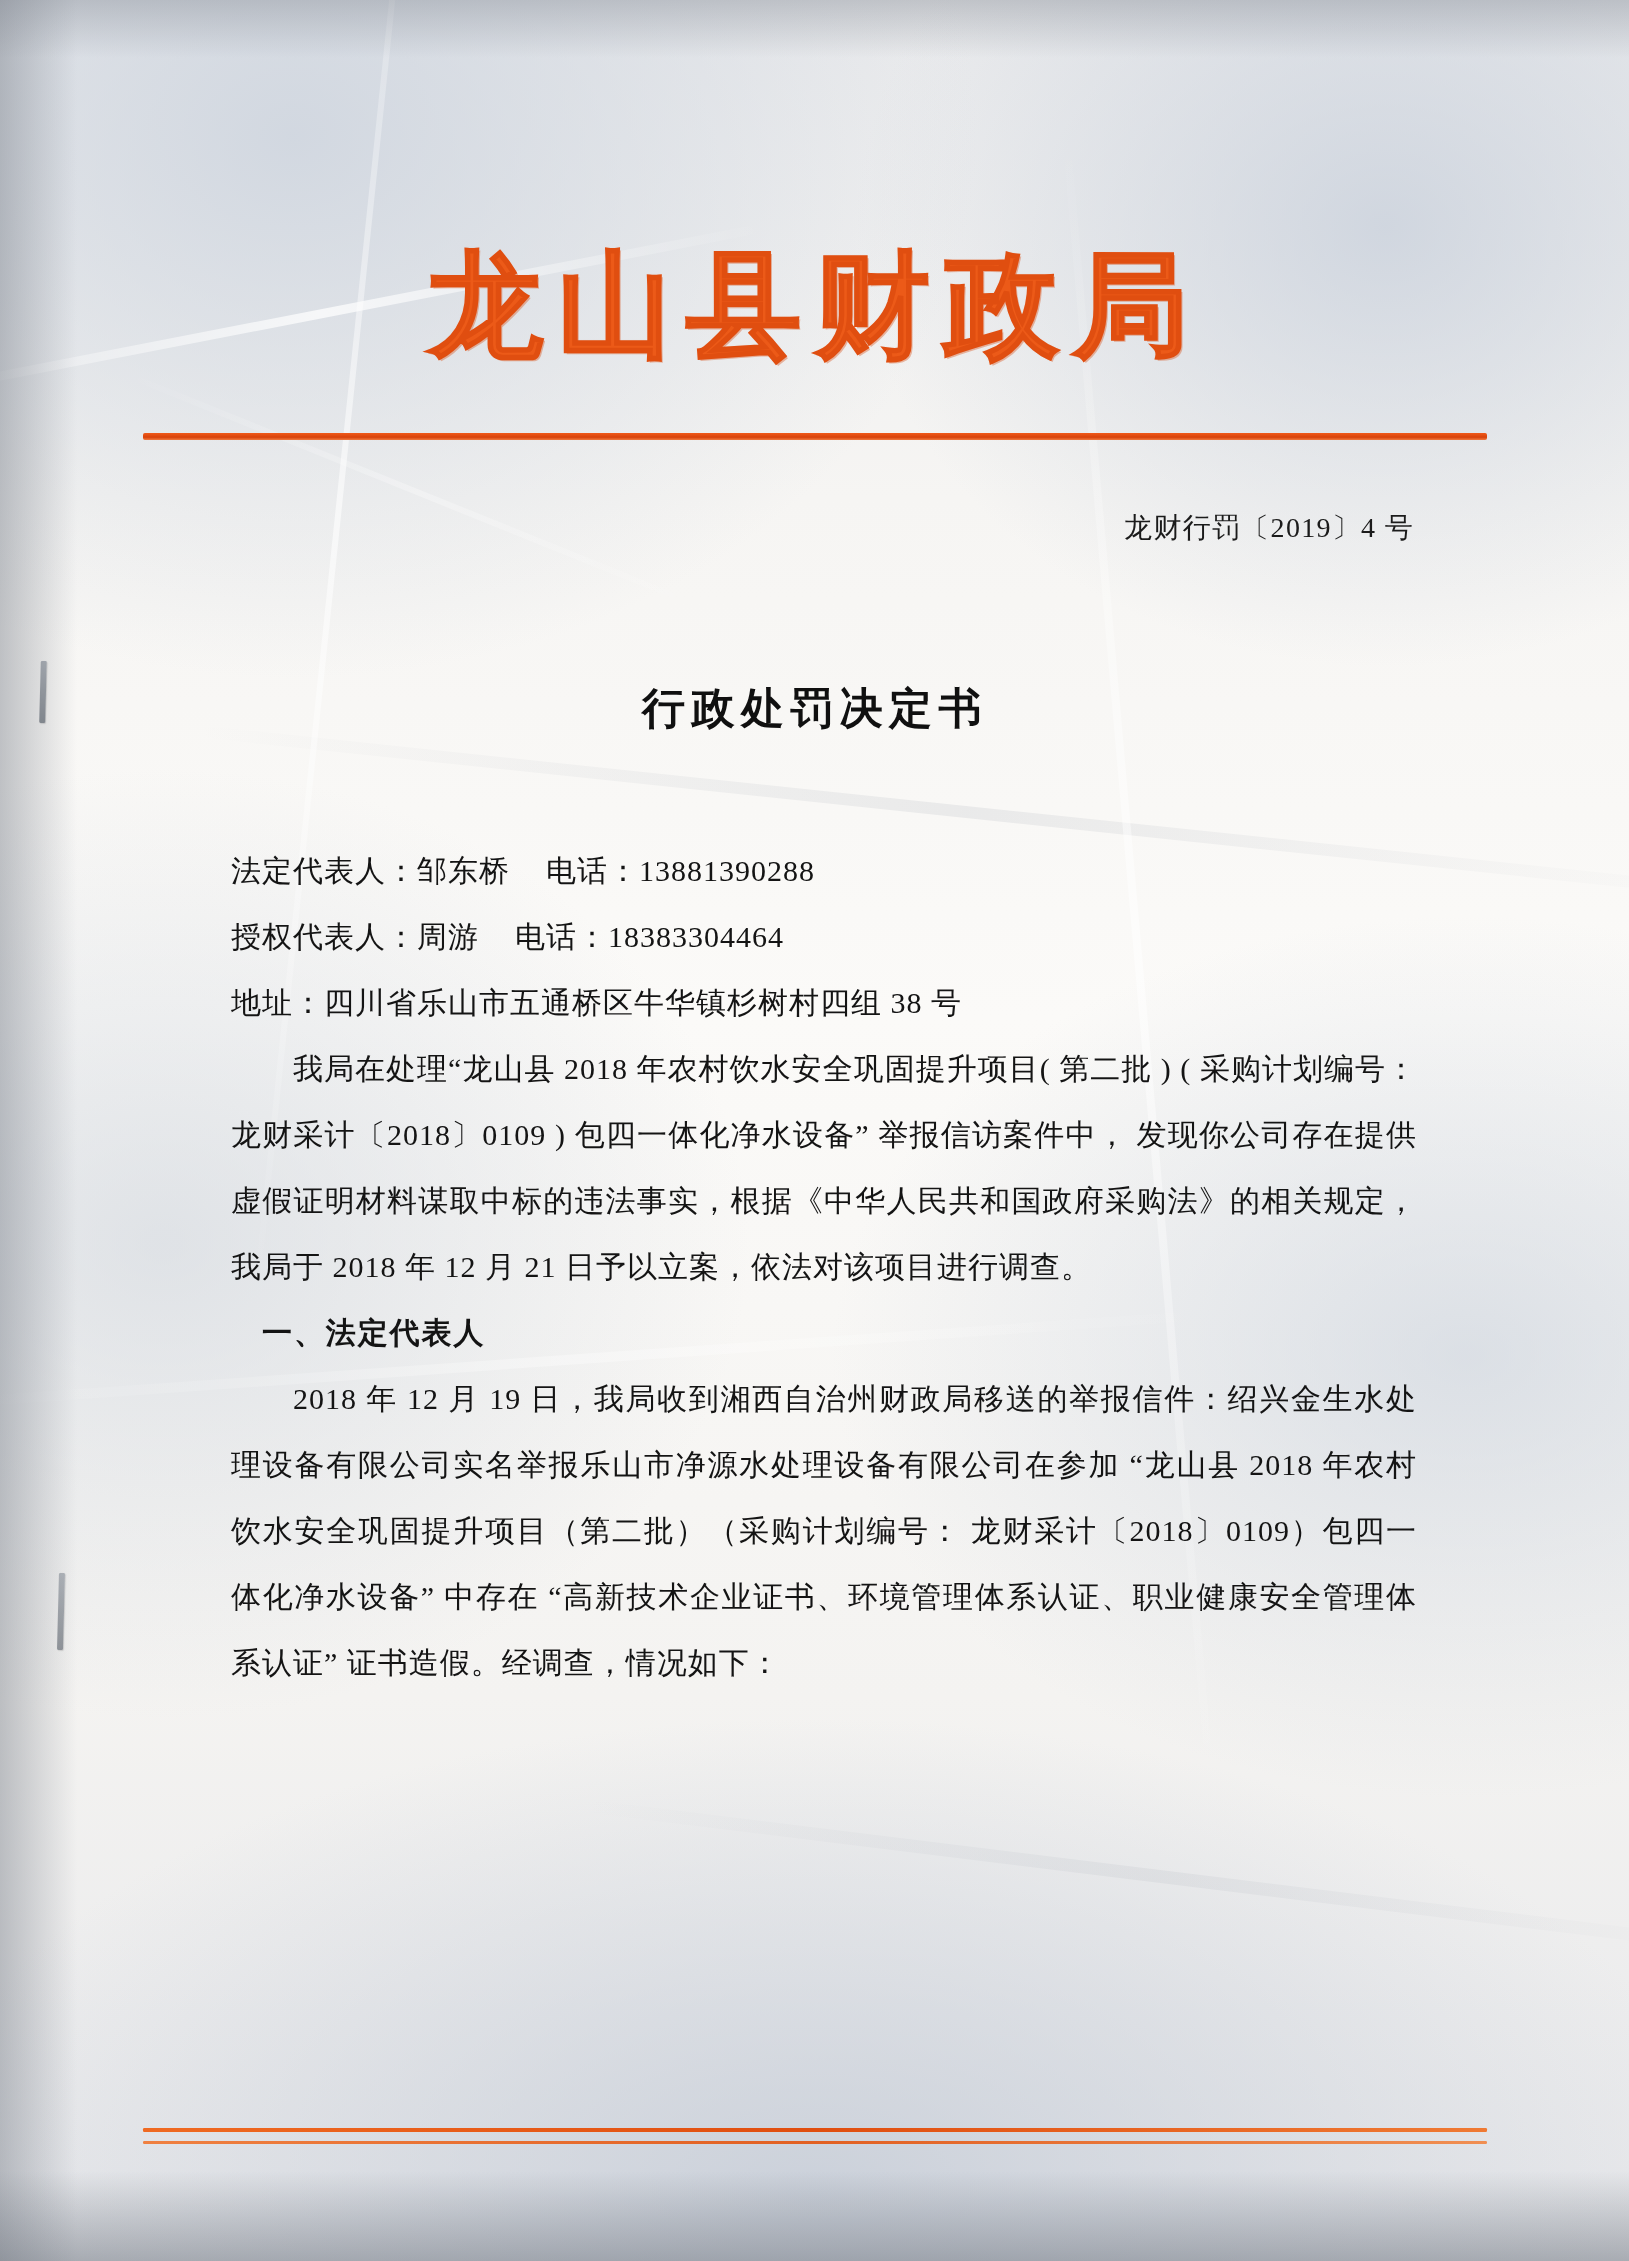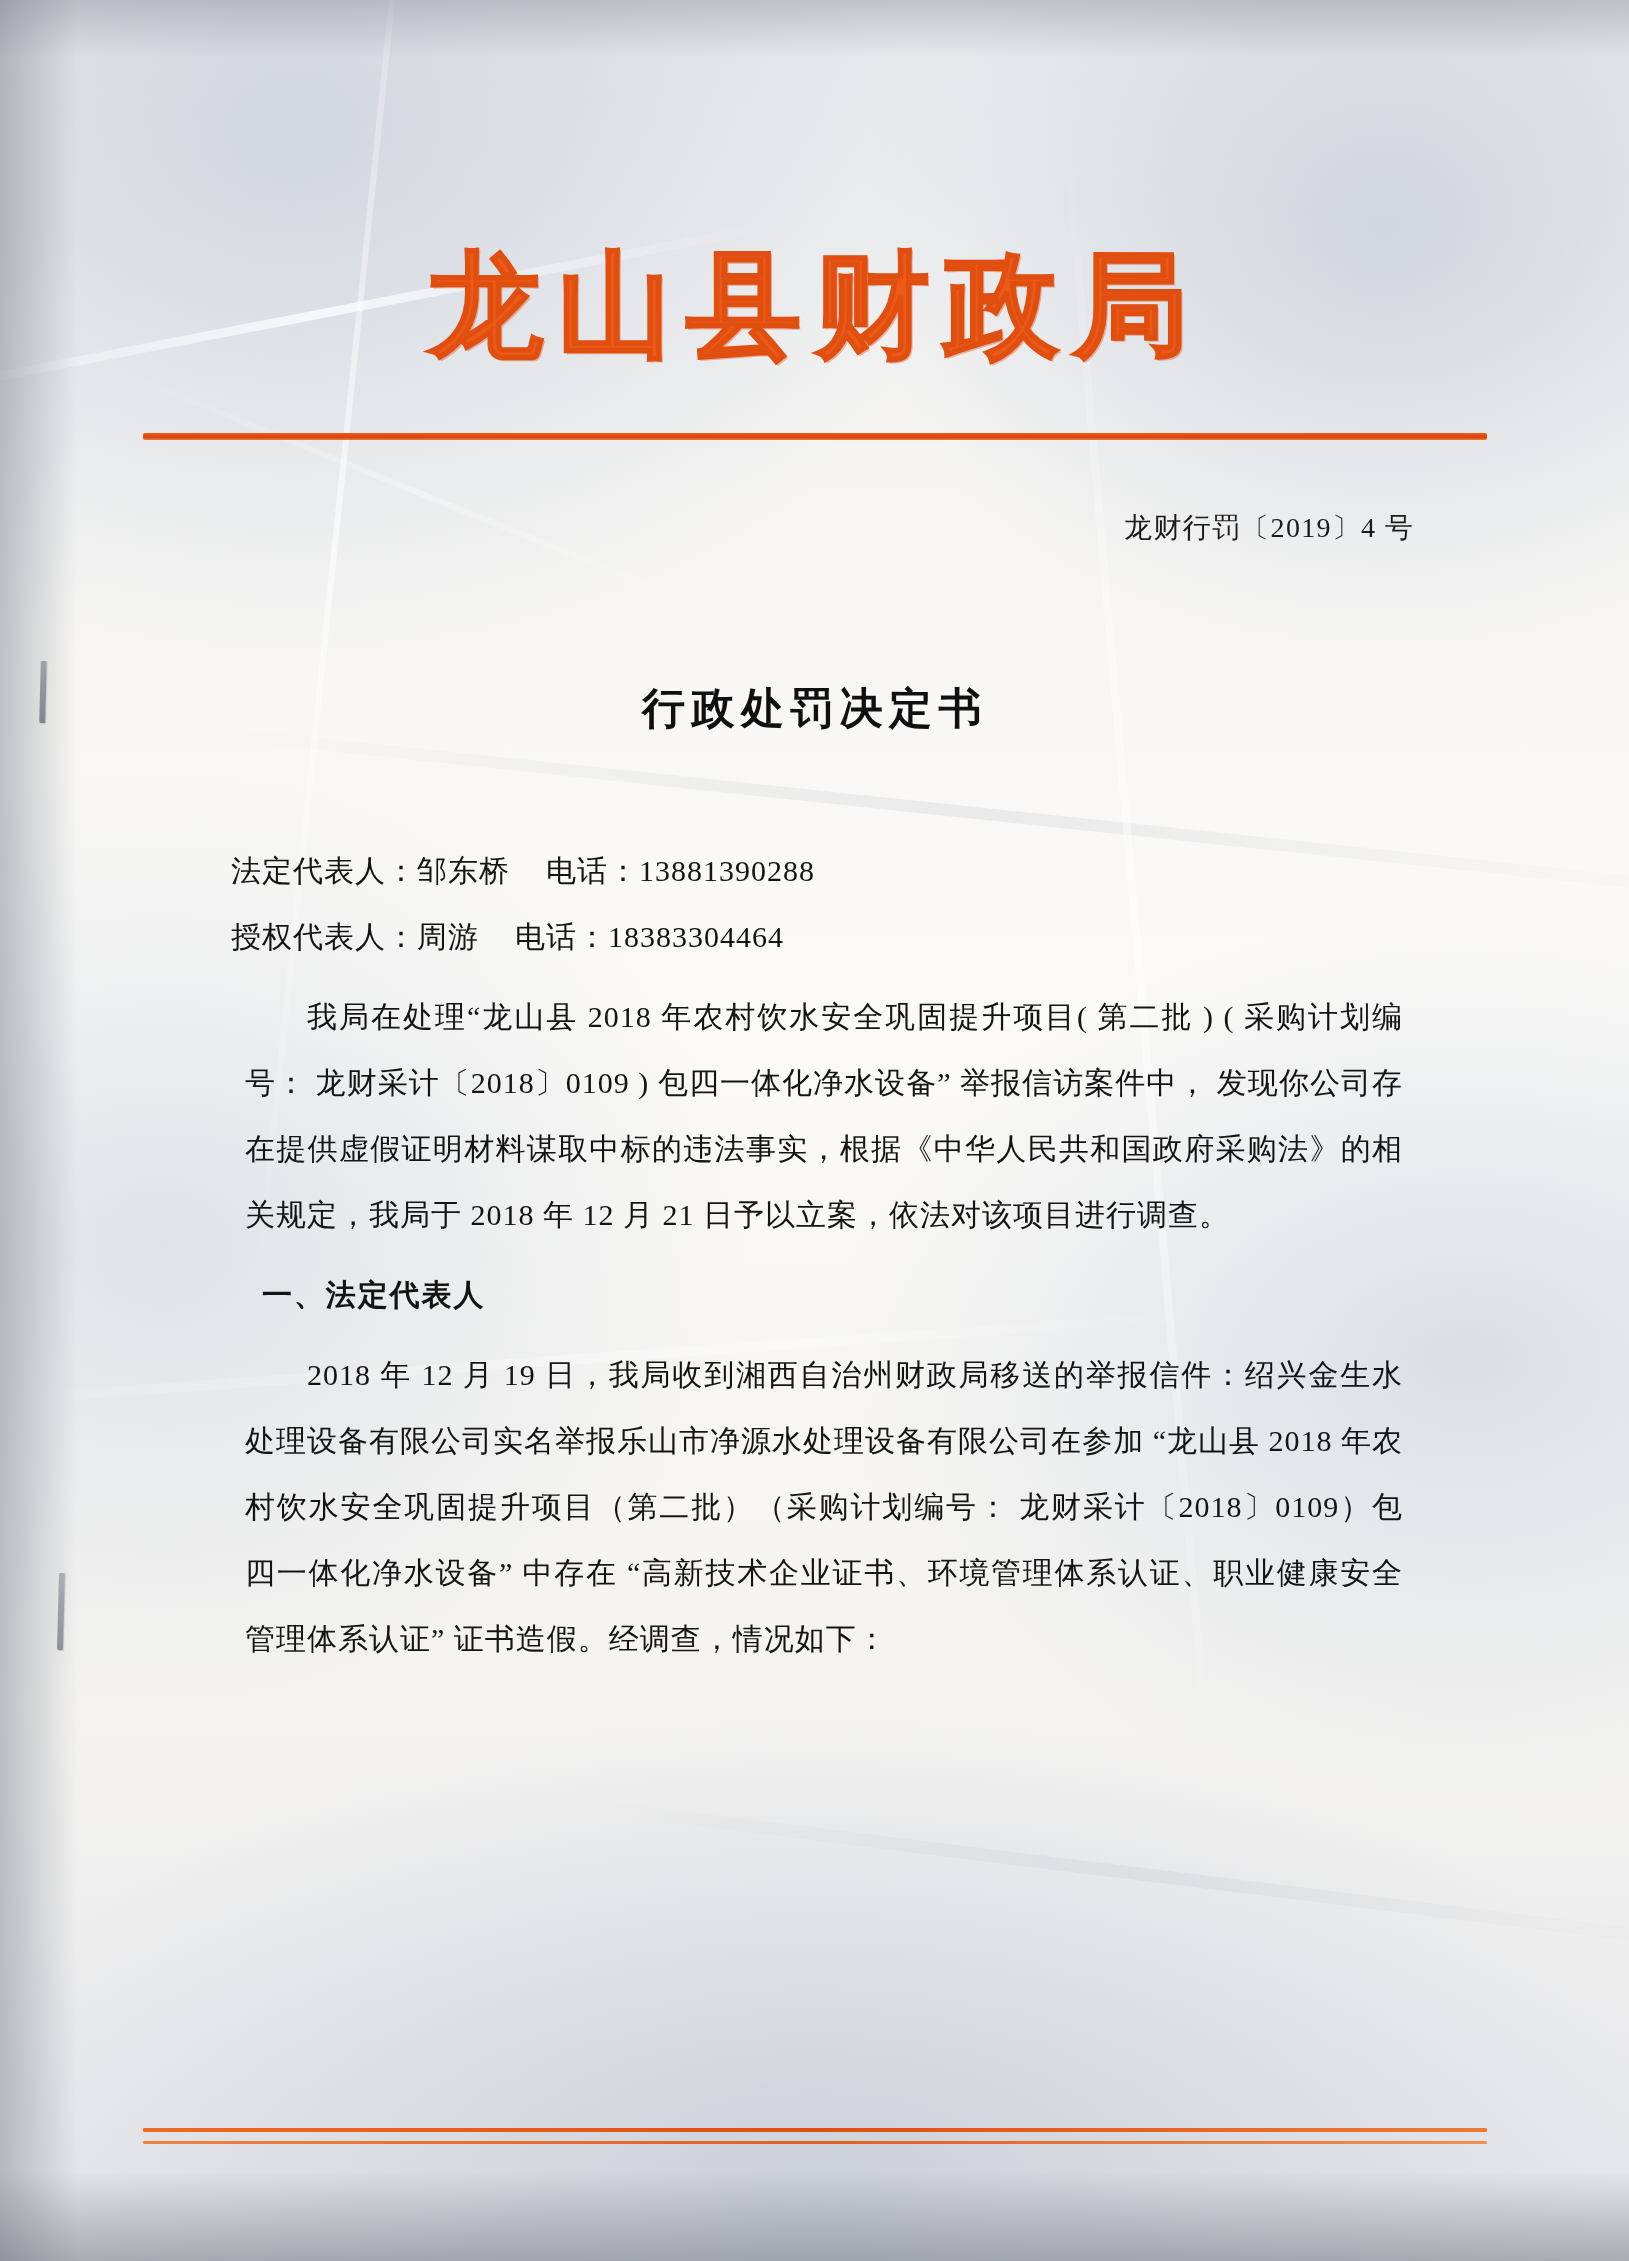--- a/index.html
+++ b/index.html
@@ -131,21 +131,21 @@
     letter-spacing: 1px;
     text-align: justify;
     font-family: "Liberation Serif", "DejaVu Serif", serif;
   }
   .party-line {
     white-space: nowrap;
   }
   .party-line .gap { display: inline-block; width: 36px; }
   .para {
     text-indent: 62px;
-    margin: 14px;
+    margin: 0;
   }
   .section-head {
     text-indent: 31px;
     font-weight: 700;
     margin: 0;
     letter-spacing: 1.9px;
   }
   .bold-head { font-family: "DejaVu Serif", "Liberation Serif", serif; font-weight: 700; }
 
   
@@ -235,20 +235,23 @@
 
 
       <div class="party-line">
         <span>法定代表人：</span><span>邹东桥</span><span class="gap"></span><span>电话：</span><span>13881390288</span>
       </div>
 
       <div class="party-line">
         <span>授权代表人：</span><span>周游</span><span class="gap"></span><span>电话：</span><span>18383304464</span>
       </div>
 
+      <div class="party-line">
+        <span>地址：</span><span>四川省乐山市五通桥区牛华镇杉树村四组 38 号</span>
+      </div>
 
       <p class="para">我局在处理“龙山县 2018 年农村饮水安全巩固提升项目( 第二批 ) ( 采购计划编号： 龙财采计〔2018〕0109 ) 包四一体化净水设备” 举报信访案件中， 发现你公司存在提供虚假证明材料谋取中标的违法事实，根据《中华人民共和国政府采购法》的相关规定，我局于 2018 年 12 月 21 日予以立案，依法对该项目进行调查。</p>
 
       <p class="section-head bold-head">一、法定代表人</p>
 
       <p class="para">2018 年 12 月 19 日，我局收到湘西自治州财政局移送的举报信件：绍兴金生水处理设备有限公司实名举报乐山市净源水处理设备有限公司在参加 “龙山县 2018 年农村饮水安全巩固提升项目（第二批）（采购计划编号： 龙财采计〔2018〕0109）包四一体化净水设备” 中存在 “高新技术企业证书、环境管理体系认证、职业健康安全管理体系认证” 证书造假。经调查，情况如下：</p>
     </div>
 
     <div class="footer-rule-top"></div>
     <div class="footer-rule-bottom"></div>

